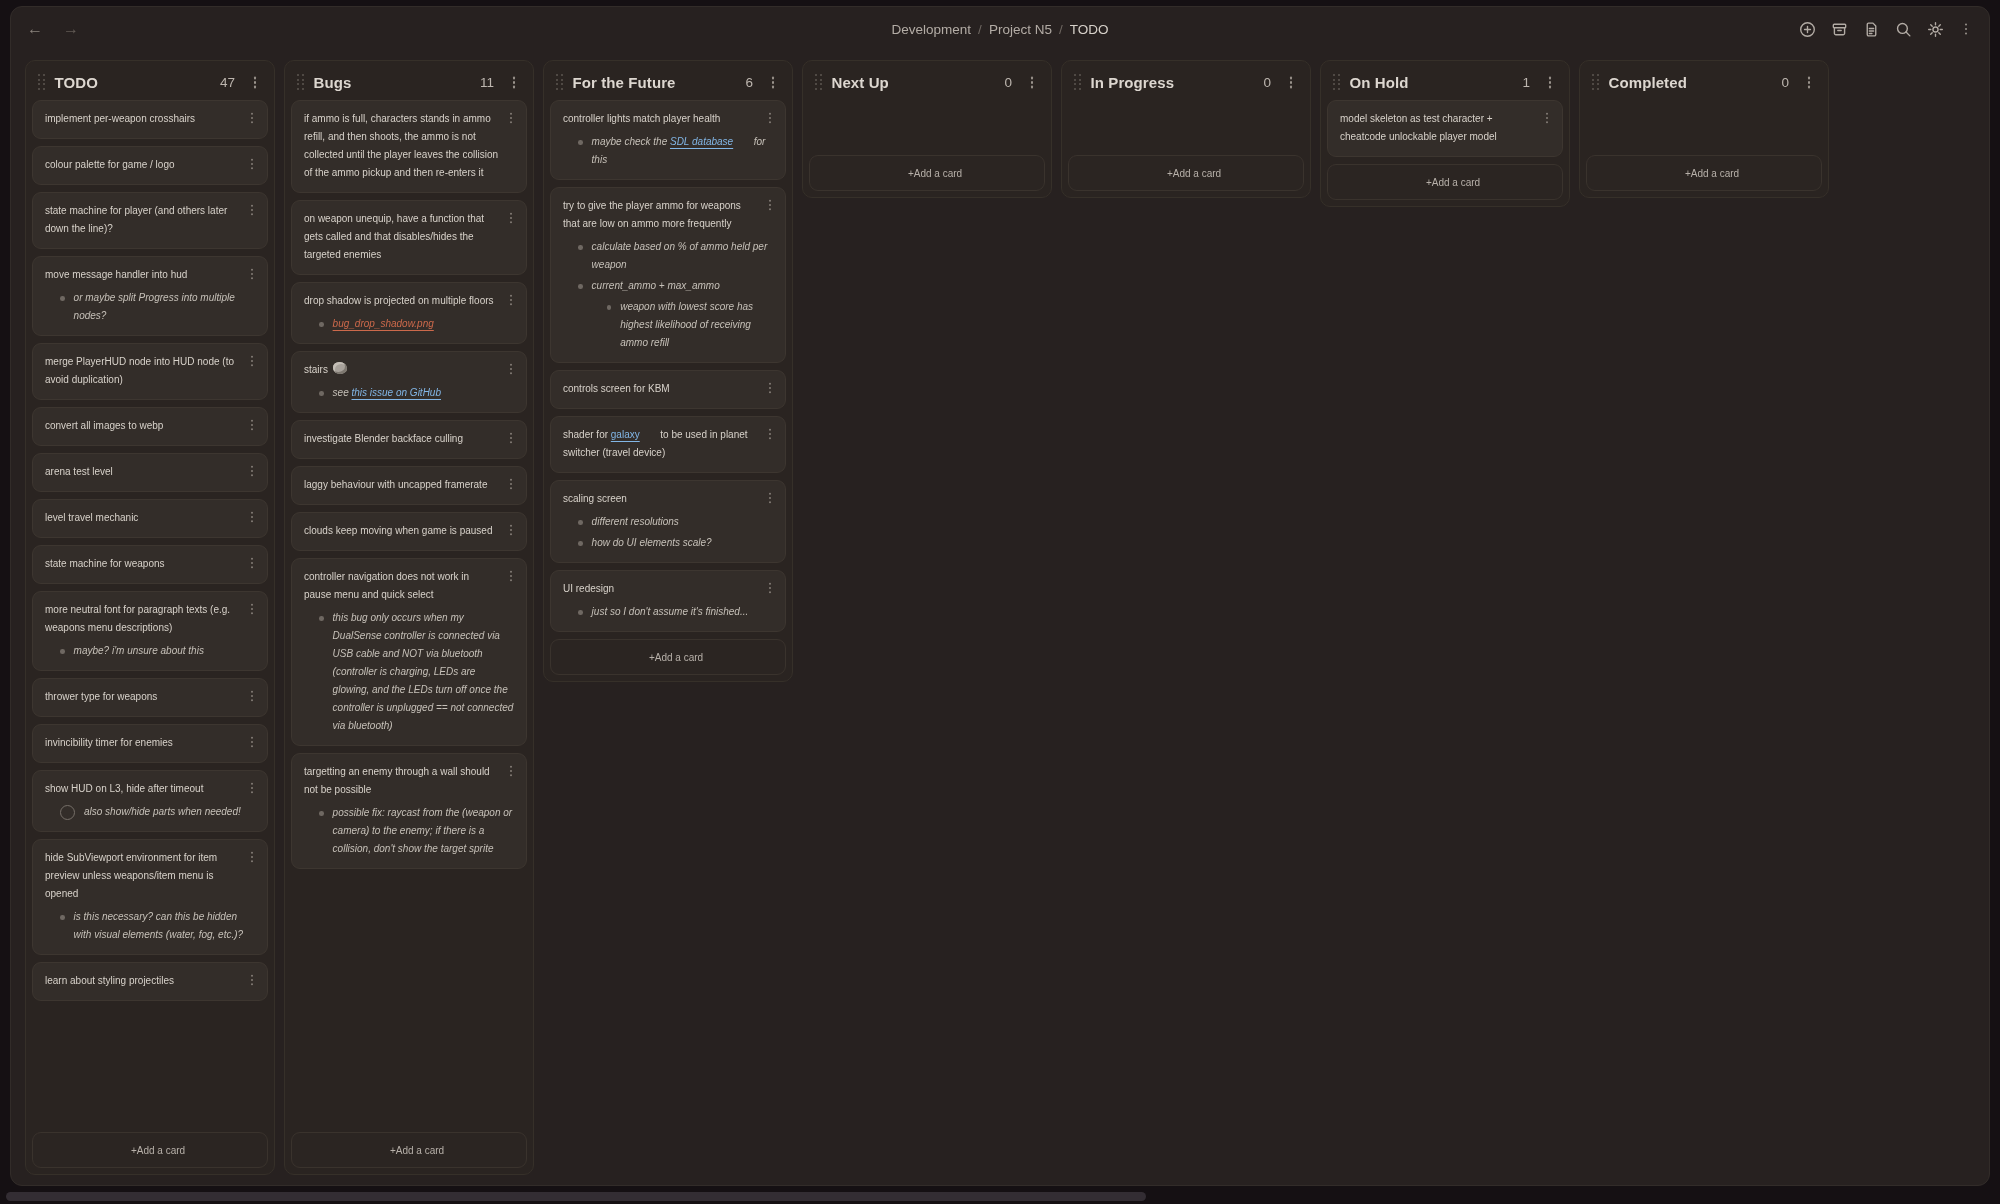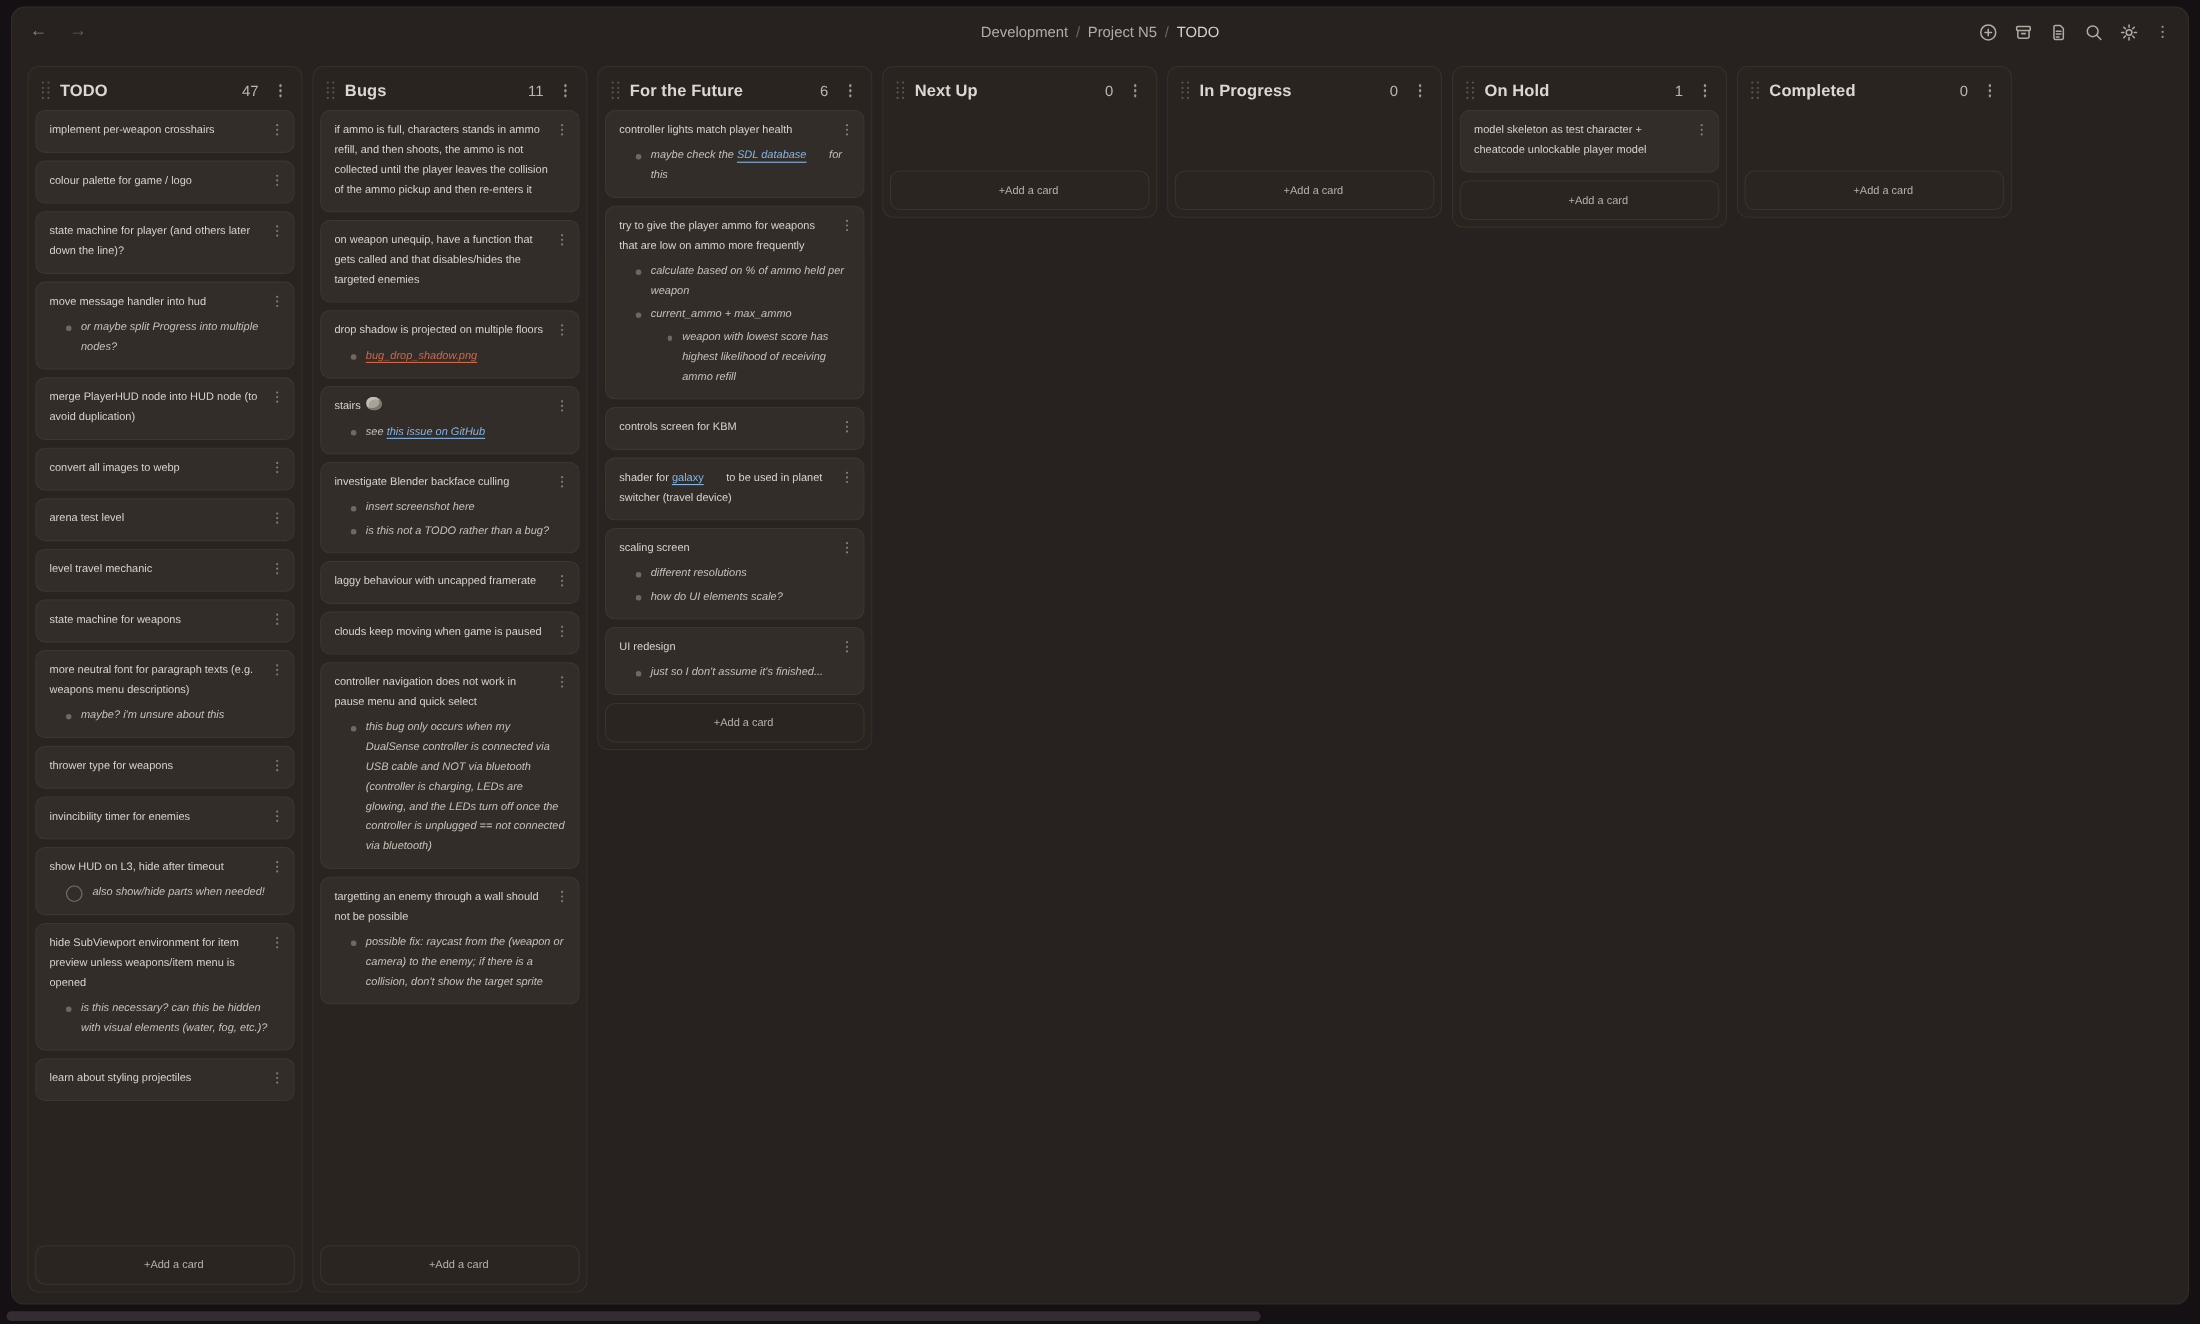--- a/index.html
+++ b/index.html
@@ -339,30 +339,20 @@
   </span>
 </div>
               </div>
             </div>
           </div>
           <div class="card">
             <span class="kebab card-kebab">
               <i></i>
             </span>
             <div class="card-title"><span>investigate Blender backface culling</span></div>
-            <div class="bullets">
-              <div class="bullet">
-                <span class="marker-dot"></span>
-                <div class="bullet-content"><span>insert screenshot here</span></div>
-              </div>
-              <div class="bullet">
-                <span class="marker-dot"></span>
-                <div class="bullet-content"><span>is this not a TODO rather than a bug?</span></div>
-              </div>
-            </div>
           </div>
           <div class="card">
             <span class="kebab card-kebab">
               <i></i>
             </span>
             <div class="card-title"><span>laggy behaviour with uncapped framerate</span></div>
           </div>
           <div class="card">
             <span class="kebab card-kebab">
               <i></i>

